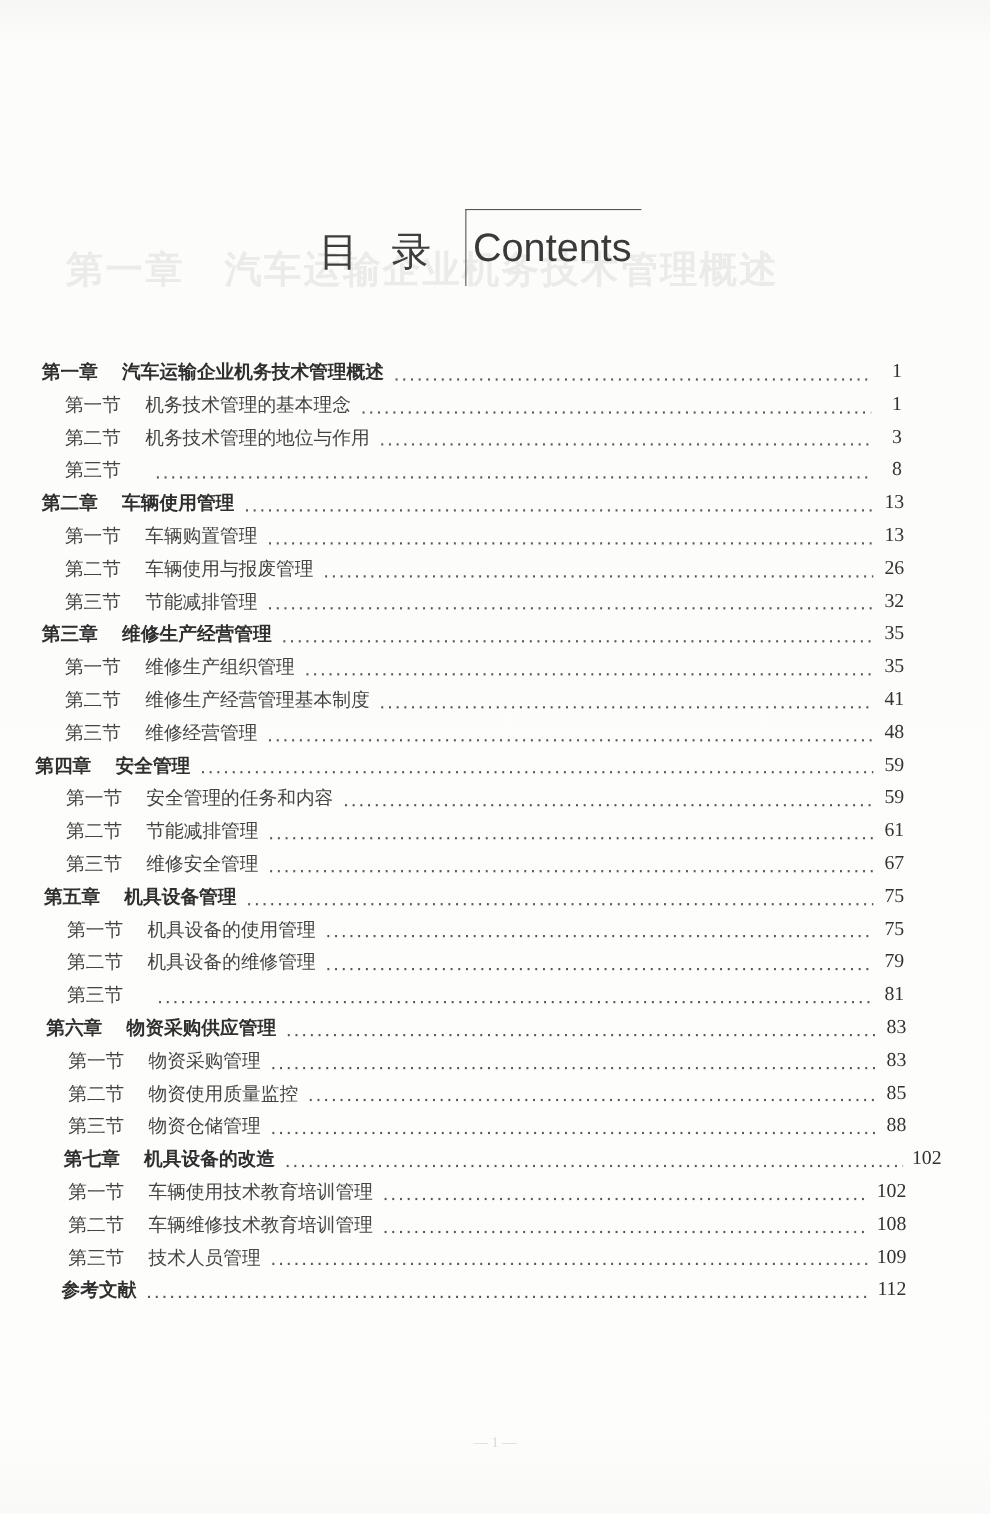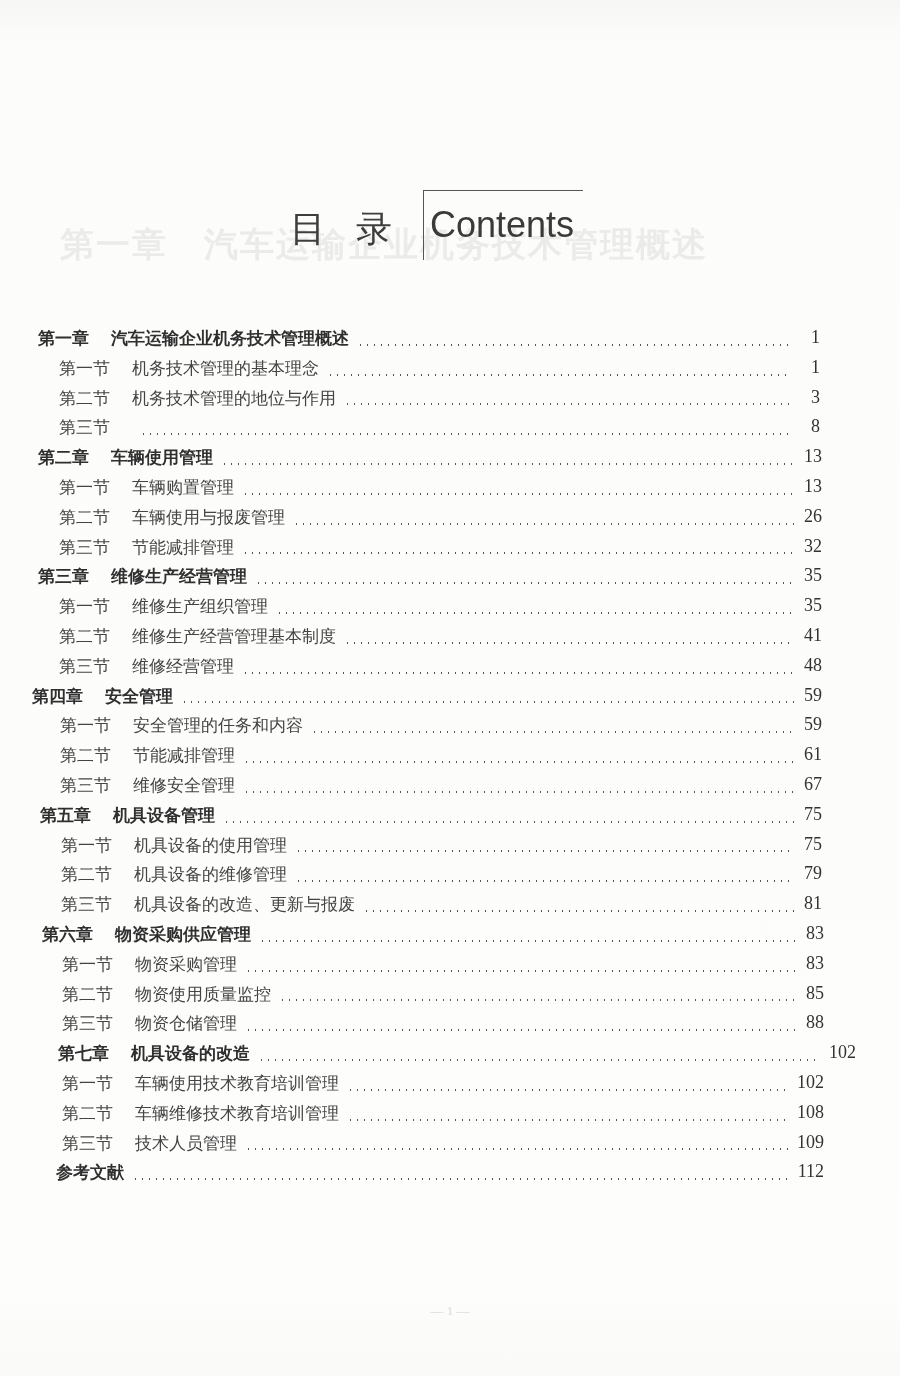--- a/index.html
+++ b/index.html
@@ -318,21 +318,20 @@
           <span class="gap"></span>
           <span>机具设备的维修管理</span>
         </span>
         <span class="leader"></span>
         <span class="page-num">79</span>
       </div>
       <div class="toc-row section" style="padding-left: 61px; width: 822px; box-sizing: border-box;">
         <span class="label">
           <span class="num-label">第三节</span>
           <span class="gap"></span>
-          <span>机具设备的改造、更新与报废</span>
         </span>
         <span class="leader"></span>
         <span class="page-num">81</span>
       </div>
       <div class="toc-row chapter" style="padding-left: 42px; width: 824px; box-sizing: border-box;">
         <span class="label">
           <span class="num-label">第六章</span>
           <span class="gap"></span>
           <span>物资采购供应管理</span>
         </span>

